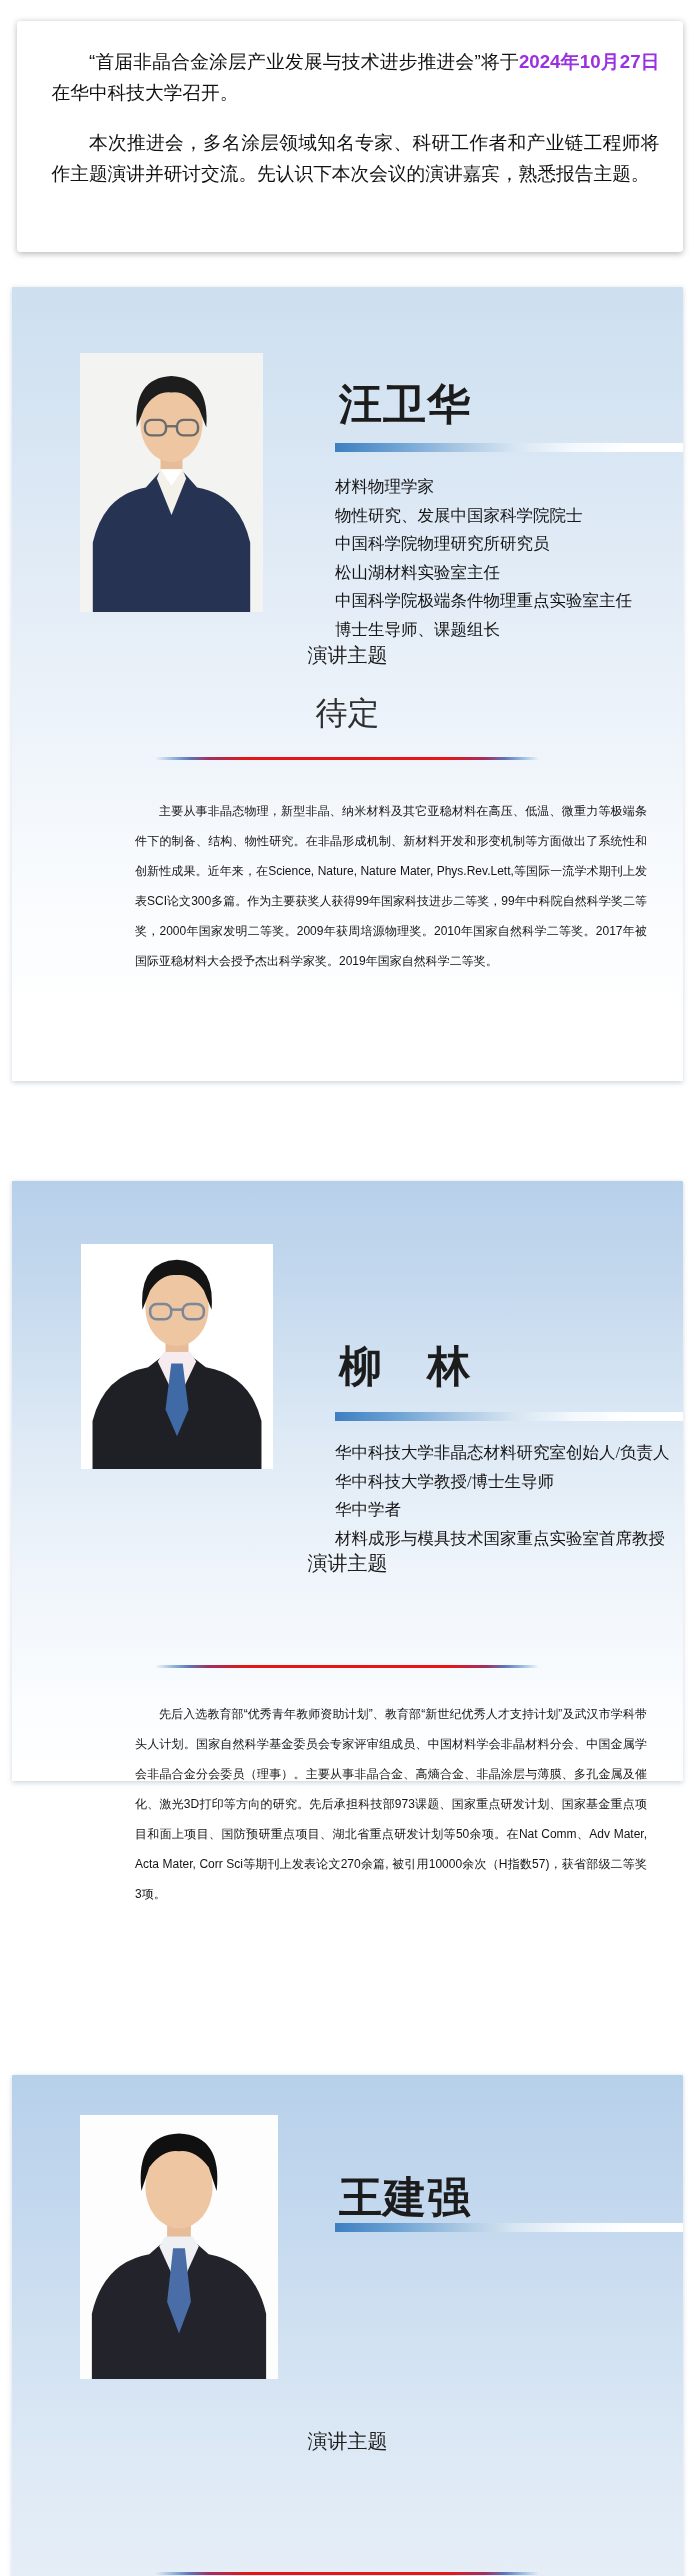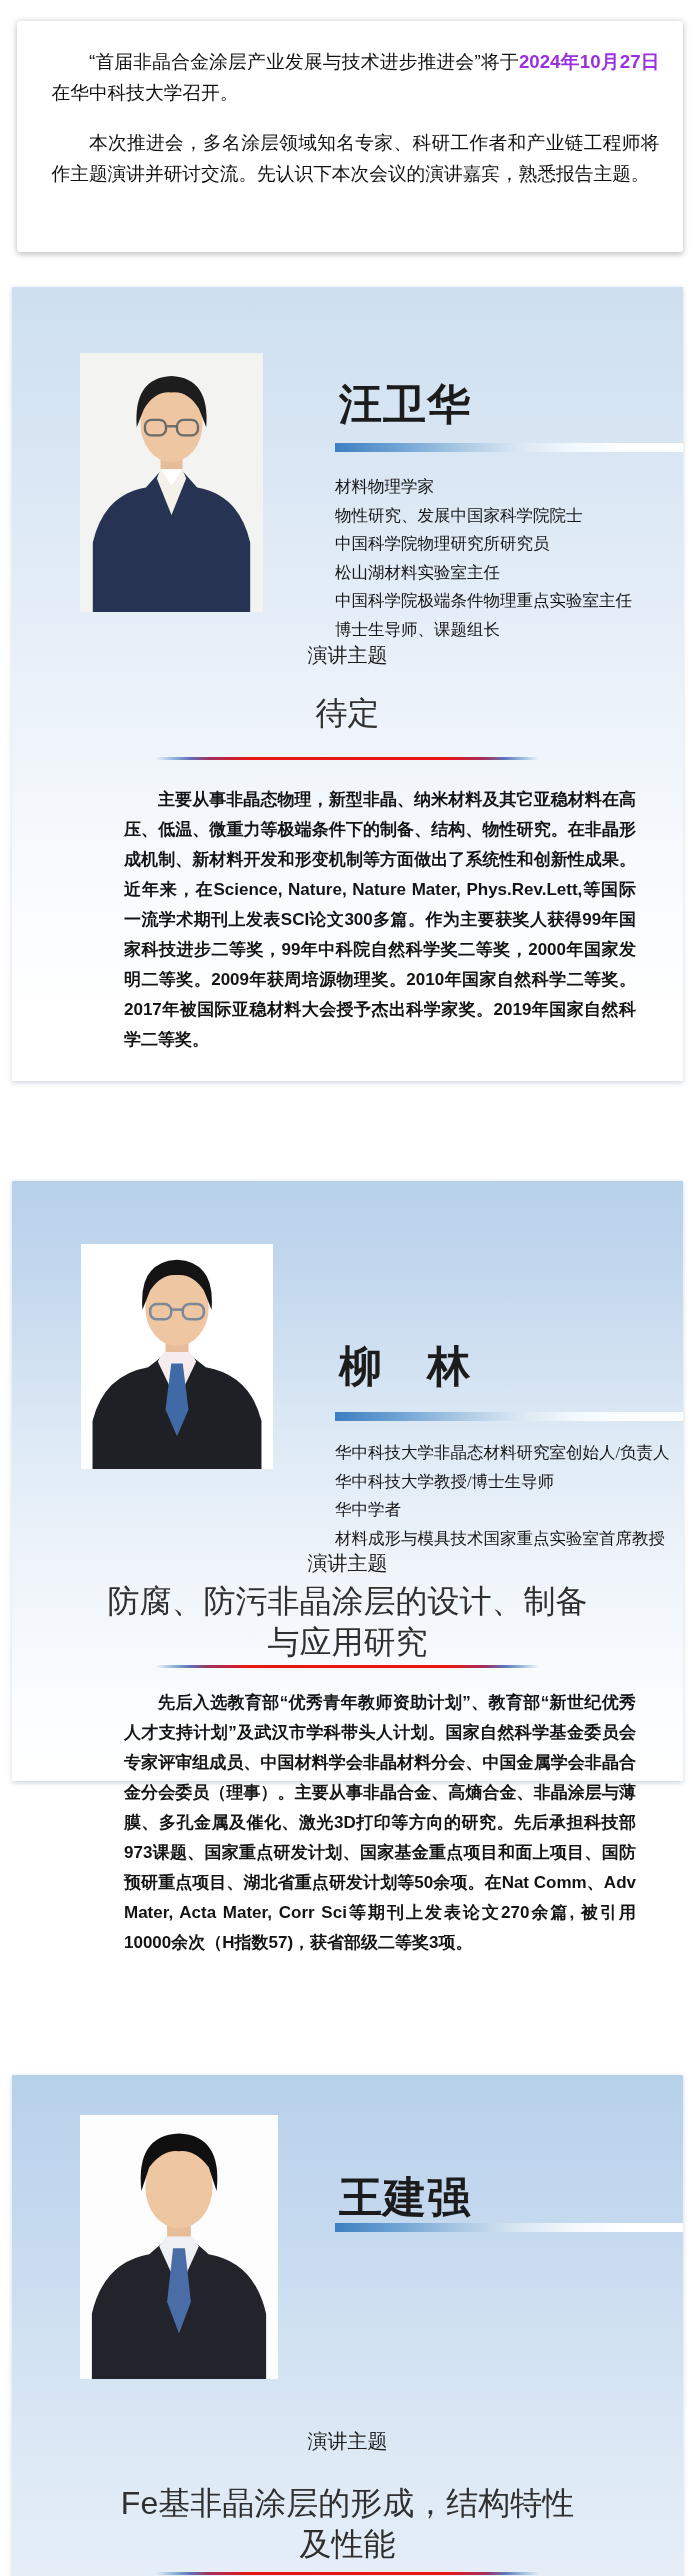--- a/index.html
+++ b/index.html
@@ -53,23 +53,23 @@
   }
   .topic{
     position:absolute;left:0;width:100%;text-align:center;
     font-size:32px;line-height:41px;color:#2f2f2f;
   }
   .divider{
     position:absolute;left:143px;width:384px;height:3.3px;border-radius:1.6px;
     background:linear-gradient(90deg,rgba(140,170,215,0) 0%,#8fb3db 5%,#5f74b8 9%,#a03060 14%,#e51616 24%,#ec1414 76%,#a03060 86%,#5f74b8 91%,#8fb3db 95%,rgba(140,170,215,0) 100%);
   }
   .bio{
-    position:absolute;left:106px;width:512px;margin:6px;
-    font-size:17px;line-height:30px;color:#141414;
-    text-indent:2em;text-align:justify;font-weight:bold;
+    position:absolute;left:106px;width:512px;margin:17px;
+    font-size:12px;line-height:30px;color:#141414;
+    text-indent:2em;text-align:justify;
   }
   
   .card1 .photo{left:68px;top:66px;width:183px;height:259px;}
   .card1 .name{top:91px;}
   .card1 .bar{top:156px;}
   .card1 .titles{top:186px;}
   .card1 .topic-label{top:357px;}
   .card1 .topic{top:406px;}
   .card1 .divider{top:470px;}
   .card1 .bio{top:492px;}
@@ -156,44 +156,36 @@
     </div>
     <h2 class="name">柳　林</h2>
     <div class="bar"></div>
     <div class="titles">
       <div class="t">华中科技大学非晶态材料研究室创始人/负责人</div>
       <div class="t">华中科技大学教授/博士生导师</div>
       <div class="t">华中学者</div>
       <div class="t">材料成形与模具技术国家重点实验室首席教授</div>
     </div>
     <div class="topic-label">演讲主题</div>
-    <div class="topic">
-      <div>防腐、防污非晶涂层的设计、制备</div>
-      <div>与应用研究</div>
-    </div>
     <div class="divider"></div>
     <p class="bio">先后入选教育部“优秀青年教师资助计划”、教育部“新世纪优秀人才支持计划”及武汉市学科带头人计划。国家自然科学基金委员会专家评审组成员、中国材料学会非晶材料分会、中国金属学会非晶合金分会委员（理事）。主要从事非晶合金、高熵合金、非晶涂层与薄膜、多孔金属及催化、激光3D打印等方向的研究。先后承担科技部973课题、国家重点研发计划、国家基金重点项目和面上项目、国防预研重点项目、湖北省重点研发计划等50余项。在Nat Comm、Adv Mater, Acta Mater, Corr Sci等期刊上发表论文270余篇, 被引用10000余次（H指数57)，获省部级二等奖3项。</p>
   </section>
 
   <section class="speaker-card card3">
     <div class="photo" style="background:#ffffff;">
       <svg viewBox="0 0 100 133" preserveAspectRatio="xMidYMax meet">
         <rect width="100" height="133" fill="#fdfdfd"></rect>
         <rect x="44" y="50" width="12" height="14" fill="#e7bd99"></rect>
         <ellipse cx="50" cy="36" rx="17" ry="21" fill="#eec6a2"></ellipse>
         <path d="M31,38 Q28,10 50,9 Q72,10 69,38 L65,26 Q58,17 50,18 Q42,17 35,26 Z" fill="#101010"></path>
         <path d="M6,133 L6,100 Q12,74 35,70 L44,62 L56,62 L65,70 Q88,74 94,100 L94,133 Z" fill="#23232b"></path>
         <path d="M40,66 L50,88 L60,66 L57,61 L43,61 Z" fill="#eef0f4"></path>
         <path d="M47,67 L53,67 L56,94 L50,110 L44,94 Z" fill="#4a6da8"></path>
       </svg>
     </div>
     <h2 class="name">王建强</h2>
     <div class="bar"></div>
     <div class="topic-label">演讲主题</div>
-    <div class="topic">
-      <div>Fe基非晶涂层的形成，结构特性</div>
-      <div>及性能</div>
-    </div>
     <div class="divider"></div>
   </section>
 
 </div>
 
 
 </body></html>

